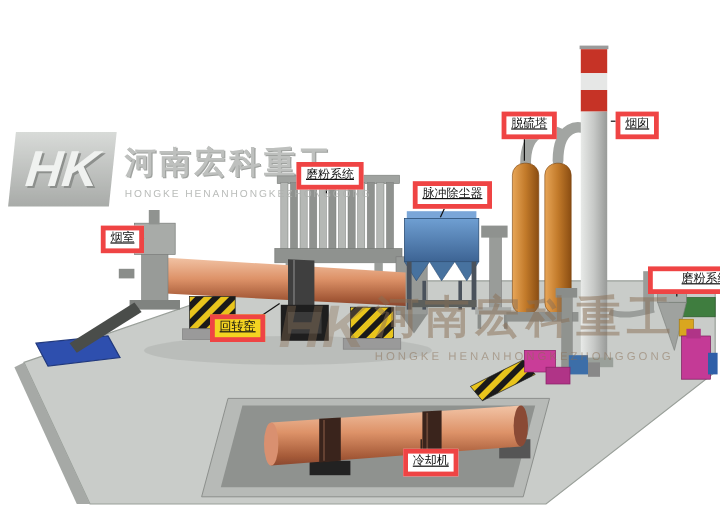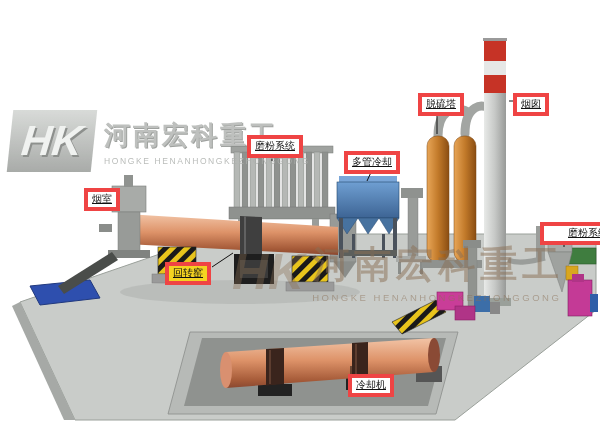--- a/index.html
+++ b/index.html
@@ -235,20 +235,20 @@
   <div class="wm-center">
     <span class="wm-center-hk">HK</span>
     <div class="wm-center-col">
       <span class="wm-center-cn">河南宏科重工</span>
       <span class="wm-center-en">HONGKE HENANHONGKEZHONGGONG</span>
     </div>
   </div>
 
   <div class="eq-label" style="left:84px; top:188px;">烟室</div>
   <div class="eq-label" style="left:247px; top:135px;">磨粉系统</div>
-  <div class="eq-label" style="left:344px; top:151px;">多管冷却</div>
+  <div class="eq-label" style="left:344px; top:151px;">脉冲除尘器</div>
   <div class="eq-label" style="left:418px; top:93px;">脱硫塔</div>
   <div class="eq-label" style="left:513px; top:93px;">烟囱</div>
   <div class="eq-label" style="left:540px; top:222px;padding-left:24px;">磨粉系统</div>
-  <div class="eq-label yellow" style="left:165px; top:262px;">回转窑</div>
-  <div class="eq-label" style="left:348px; top:374px;">冷却机</div>
+  <div class="eq-label yellow" style="left:175px; top:262px;">回转窑</div>
+  <div class="eq-label" style="left:336px; top:374px;">冷却机</div>
 
 </div>
 
 </body></html>

